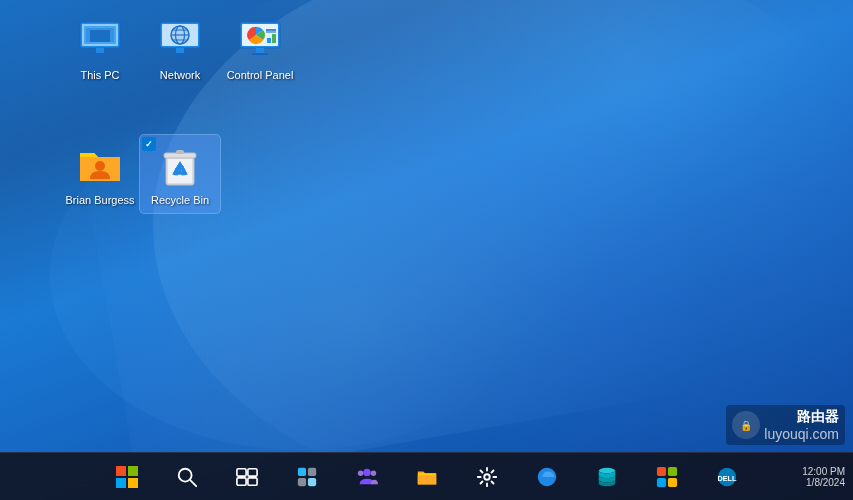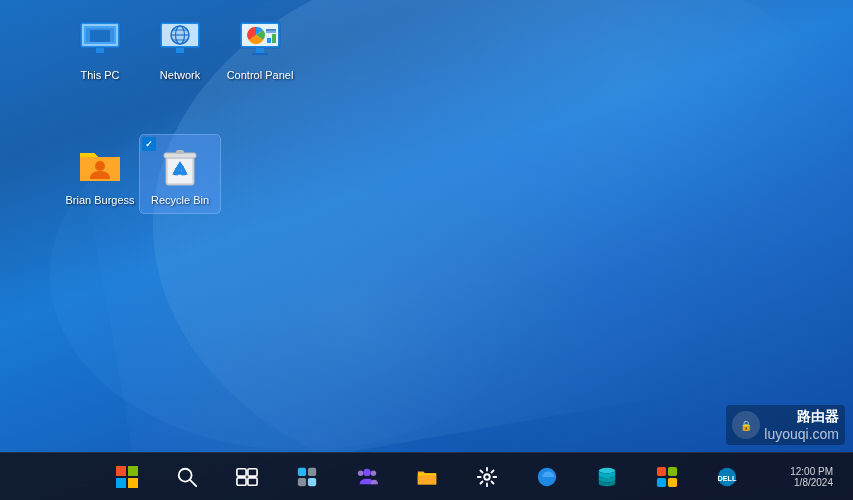--- a/index.html
+++ b/index.html
@@ -147,21 +147,21 @@
       display: flex;
       align-items: center;
       gap: 20px;
       position: absolute;
       left: 50%;
       transform: translateX(-50%);
     }
 
     .taskbar-right {
       position: absolute;
-      right: 20px;
+      right: 8px;
       display: flex;
       align-items: center;
       gap: 6px;
     }
 
     .taskbar-btn {
       width: 40px;
       height: 40px;
       display: flex;
       align-items: center;

